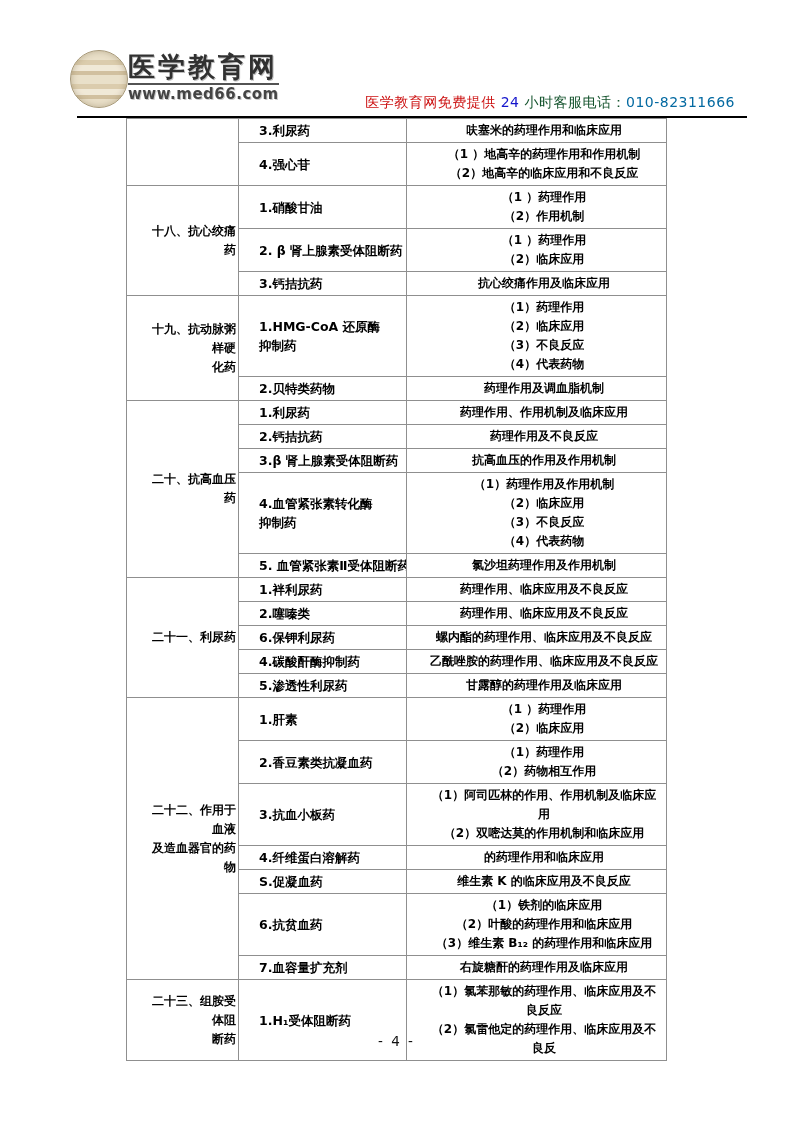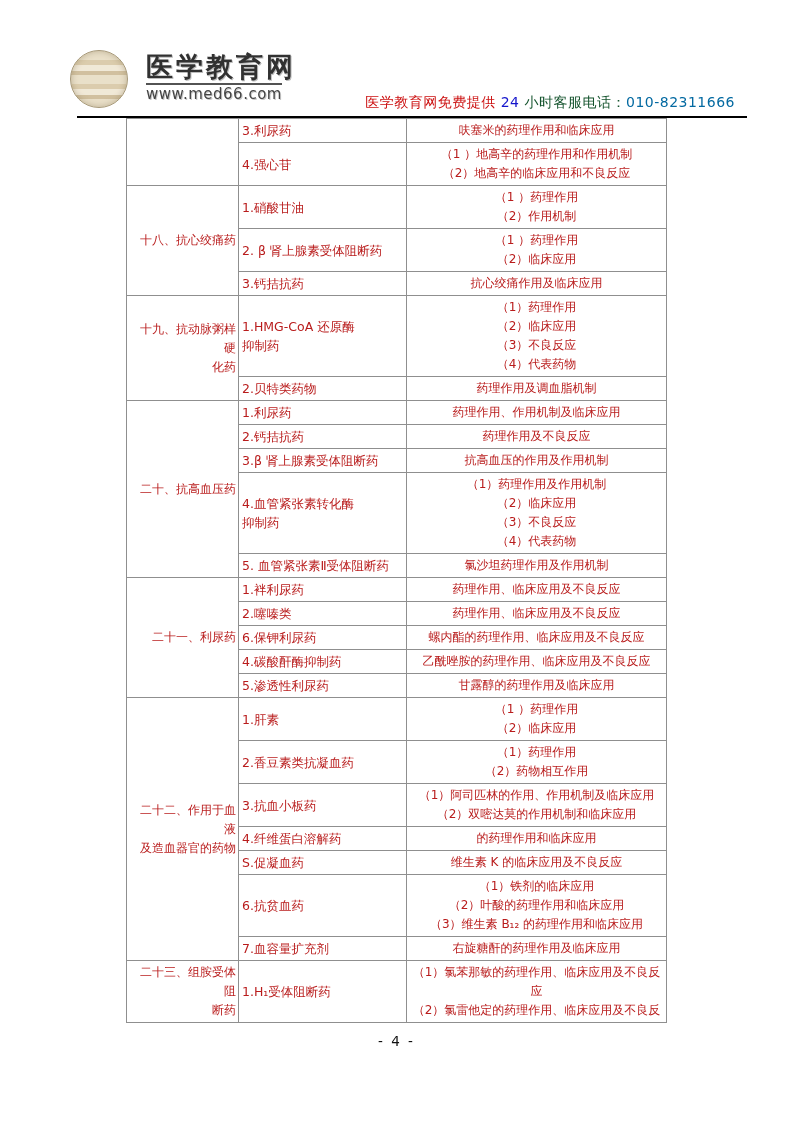--- a/index.html
+++ b/index.html
@@ -16,29 +16,29 @@
     width:56px;height:56px;border-radius:50%;
     border:1px solid #9a8a66;
     background:repeating-linear-gradient(
       180deg,
       #e7dcc2 0 9px,
       #d7c6a2 9px 14px,
       #efe6d2 14px 20px,
       #cbb892 20px 24px);
     box-shadow:inset 0 0 6px rgba(120,100,60,.45);
   }
-  .logo-text{margin-left:18px;margin-top:2px;}
+  .logo-text{margin-left:0;margin-top:2px;}
   .logo-title{
     font-size:27px;font-weight:900;color:#151515;
     letter-spacing:3px;line-height:30px;
     text-shadow:1px 1px 0 #b5b5b5;
     white-space:nowrap;
   }
   .logo-url{
-    font-size:15px;font-weight:400;color:#2b2b2b;
+    font-size:15px;font-weight:700;color:#2b2b2b;
     letter-spacing:.5px;line-height:18px;
     border-top:2px solid #3c3c3c;
     display:inline-block;margin-top:1px;
     text-shadow:1px 1px 0 #c0c0c0;
     white-space:nowrap;
   }
   
   .service-line{
     position:absolute;top:94px;right:58px;
     font-size:14px;font-weight:500;letter-spacing:.5px;
@@ -49,22 +49,23 @@
     position:absolute;left:77px;top:116px;
     width:670px;height:2px;background:#000000;
   }
   
   table.syllabus{
     position:absolute;left:126px;top:118px;
     width:540px;border-collapse:collapse;table-layout:fixed;
   }
   table.syllabus td{
     border:1px solid #8f8f8f;
-    color:#b91c1c;font-weight:400;
+    color:#000000;font-weight:700;
     vertical-align:middle;
+    padding-left:20px;
   }
   td.cat{
     font-size:12px;line-height:19px;
     padding:2px 2px;white-space:pre-line;overflow:hidden;text-align:right;
   }
   td.drug{
     font-size:12.5px;line-height:19px;
     padding:2px 3px;white-space:pre;overflow:hidden;
   }
   td.details{

